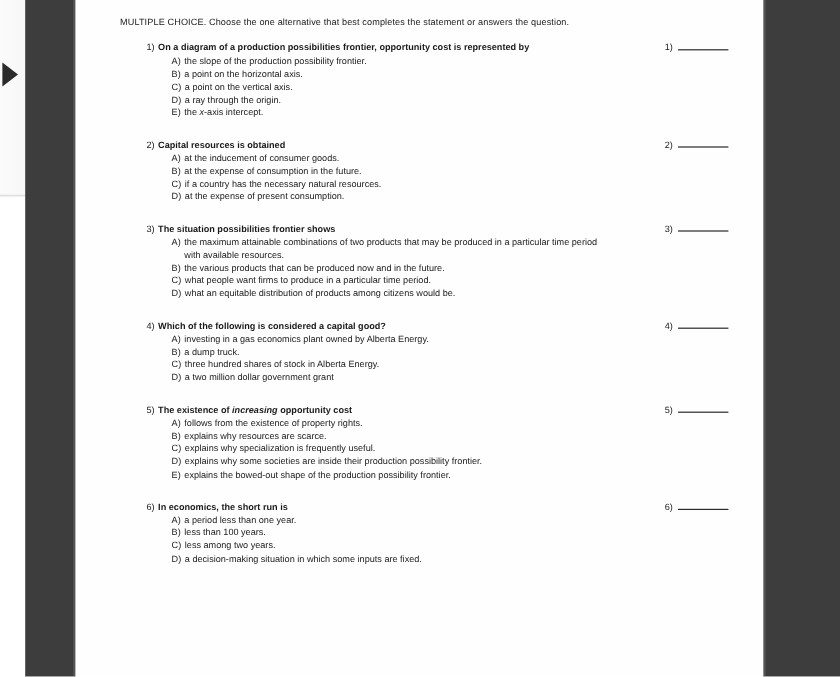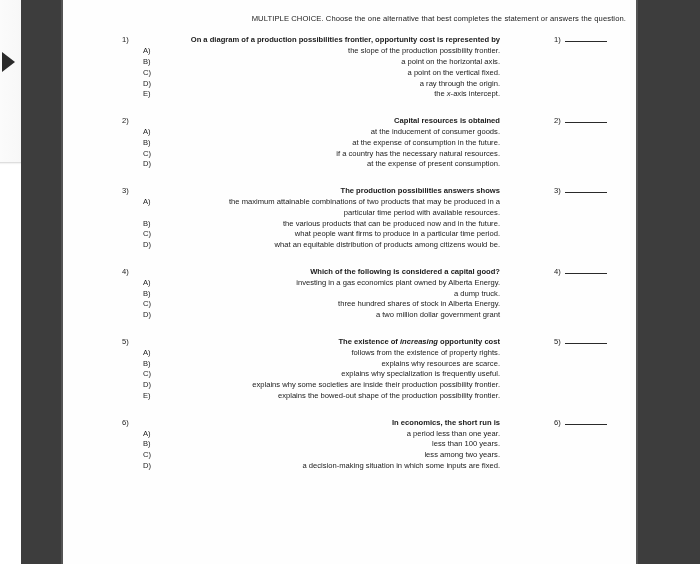--- a/index.html
+++ b/index.html
@@ -8,21 +8,20 @@
     padding: 0;
     background: #ffffff;
   }
   #screen {
     position: relative;
     width: 700px;
     height: 564px;
     overflow: hidden;
     background: #ffffff;
     font-family: "Liberation Sans", sans-serif;
-    text-align: right;
     -webkit-font-smoothing: antialiased;
   }
 
   
   .viewer-rail {
     position: absolute;
     left: 0; top: 0;
     width: 21px; height: 564px;
     background: #ffffff;
   }
@@ -143,21 +142,20 @@
     font-size: 7.6px;
     line-height: 1.42;
     color: #1a1a1a;
   }
   .choice-letter {
     flex: 0 0 auto;
     margin-right: 3px;
   }
   .choice-text {
     flex: 1 1 auto;
-    margin-left: 44px;
   }
   .choice-text em { font-style: italic; }
 
   
   .answer-slot {
     position: absolute;
     left: 454px;
     top: 0;
     display: flex;
     align-items: baseline;
@@ -204,21 +202,21 @@
                   <div class="choice">
                     <span class="choice-letter">A)</span>
                     <span class="choice-text"><span>the slope of the production possibility frontier.</span></span>
                   </div>
                   <div class="choice">
                     <span class="choice-letter">B)</span>
                     <span class="choice-text"><span>a point on the horizontal axis.</span></span>
                   </div>
                   <div class="choice">
                     <span class="choice-letter">C)</span>
-                    <span class="choice-text"><span>a point on the vertical fixed.</span></span>
+                    <span class="choice-text"><span>a point on the vertical axis.</span></span>
                   </div>
                   <div class="choice">
                     <span class="choice-letter">D)</span>
                     <span class="choice-text"><span>a ray through the origin.</span></span>
                   </div>
                   <div class="choice">
                     <span class="choice-letter">E)</span>
                     <span class="choice-text"><span>the </span><em>x</em><span>-axis intercept.</span></span>
                   </div>
                 </div>
@@ -259,21 +257,21 @@
             <div class="answer-slot">
               <span class="answer-num">2)</span>
               <span class="answer-line"></span>
             </div>
           </div>
           <div class="question">
             <div class="q-row">
               <div class="q-body">
                 <div class="q-stem">
                   <span class="q-num">3)</span>
-                  <span class="q-text"><span>The production possibilities answers shows</span></span>
+                  <span class="q-text"><span>The situation possibilities frontier shows</span></span>
                 </div>
                 <div class="choices">
                   <div class="choice">
                     <span class="choice-letter">A)</span>
                     <span class="choice-text"><span>the maximum attainable combinations of two products that may be produced in a particular time period with available resources.</span></span>
                   </div>
                   <div class="choice">
                     <span class="choice-letter">B)</span>
                     <span class="choice-text"><span>the various products that can be produced now and in the future.</span></span>
                   </div>

